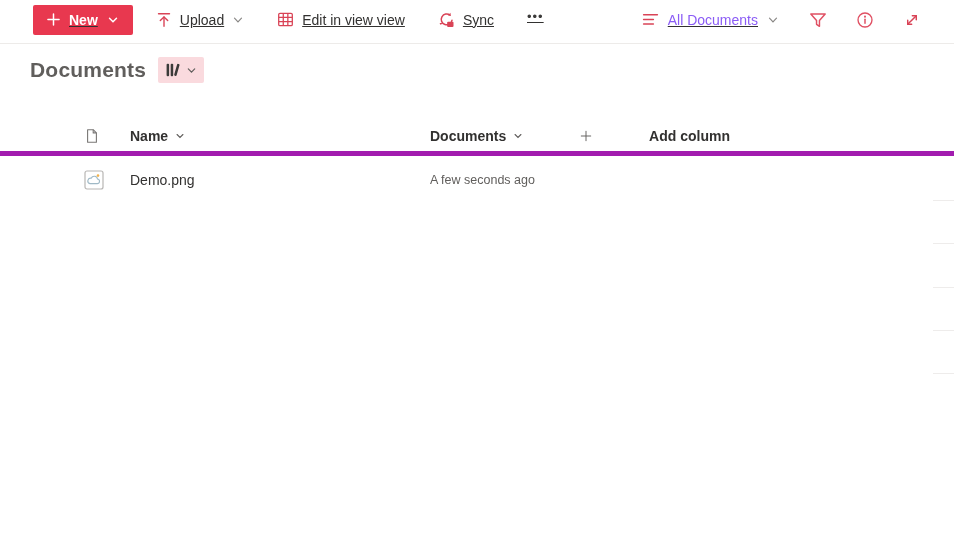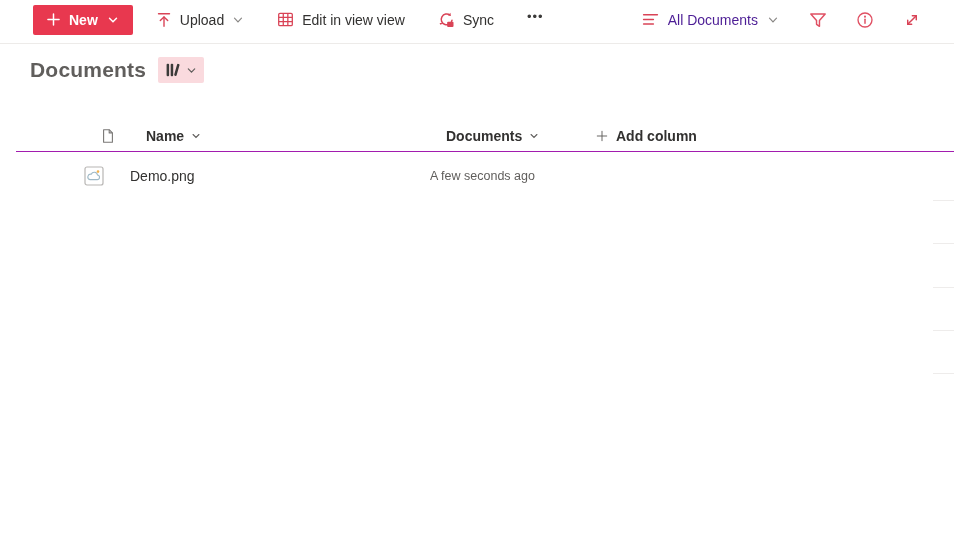--- a/index.html
+++ b/index.html
@@ -1,50 +1,50 @@
 <!DOCTYPE html>
 <html><head>
 <meta charset="utf-8">
 <style>
   html,body{margin:0;padding:0;background:#fff;}
   .page{position:relative;width:954px;height:559px;background:#fff;overflow:hidden;
         font-family:"Liberation Sans",sans-serif;color:#323130;-webkit-font-smoothing:antialiased;}
 
   
   .command-bar{display:flex;align-items:center;height:44px;border-bottom:1px solid #edebe9;
-               padding:0 26px 4px 33px;box-sizing:border-box;}
+               padding:0 26px 4px 33px;box-sizing:border-box;text-decoration:underline;}
   .cb-left{display:flex;align-items:center;}
   .cb-right{display:flex;align-items:center;margin-left:auto;}
   .btn-new{display:flex;align-items:center;gap:9px;height:30px;padding:0 14px;border:none;
            border-radius:2px;background:#e8384f;color:#fff;font-size:14px;font-weight:600;
            font-family:inherit;cursor:pointer;}
   .cmd-btn{display:flex;align-items:center;gap:8px;height:32px;padding:0 10px;margin-left:13px;
            background:transparent;border:none;font-family:inherit;font-size:14px;color:#323130;cursor:pointer;}
   .cmd-btn svg{flex:none;}
   .chev{color:#8a8886;display:flex;}
   .more-dots{font-size:13px;letter-spacing:1px;color:#3b3a39;line-height:1;padding-bottom:6px;}
   .icon-btn{display:flex;align-items:center;justify-content:center;width:32px;height:32px;
             background:transparent;border:none;cursor:pointer;margin-left:15px;padding:0;}
   .view-dd{display:flex;align-items:center;gap:9px;height:32px;padding:0 8px;background:transparent;
-           border:none;font-family:inherit;font-size:14px;color:#4c1d95;cursor:pointer;}
+           border:none;font-family:inherit;font-size:14px;color:#8b5cf6;cursor:pointer;}
 
   
   .title-row{display:flex;align-items:center;gap:12px;padding:13px 0 0 30px;}
   .page-title{font-size:21px;font-weight:700;color:#605e5c;letter-spacing:.2px;}
   .view-toggle{display:flex;align-items:center;gap:5px;height:26px;padding:0 7px;
                background:#fadade;border:none;border-radius:2px;cursor:pointer;}
 
   
   .table{margin-top:37px;}
   .grid{display:grid;grid-template-columns:46px 300px 150px 150px auto;align-items:center;
         padding-left:84px;}
-  .thead{height:31px;border-bottom:1px solid #a21caf;font-size:14px;font-weight:600;margin-left:16px;}
+  .thead{height:31px;border-bottom:5px solid #a21caf;font-size:14px;font-weight:600;}
   .th{display:flex;align-items:center;gap:7px;cursor:pointer;}
   .th .chev-sm{color:#605e5c;display:flex;}
-  .add-col{display:flex;align-items:center;gap:8px;cursor:pointer;}
+  .add-col{display:flex;align-items:center;gap:8px;cursor:pointer;justify-content:space-between;}
   .add-col .plus{color:#605e5c;display:flex;}
   .trow{height:47px;font-size:14px;cursor:pointer;}
   .cell-icon{display:flex;align-items:center;}
   .file-name{color:#323130;}
   .modified-val{font-size:12.5px;color:#605e5c;}
 
   
   .edge-line{position:absolute;right:0;width:21px;height:1px;background:#eeeceb;}
 </style>
 </head>

